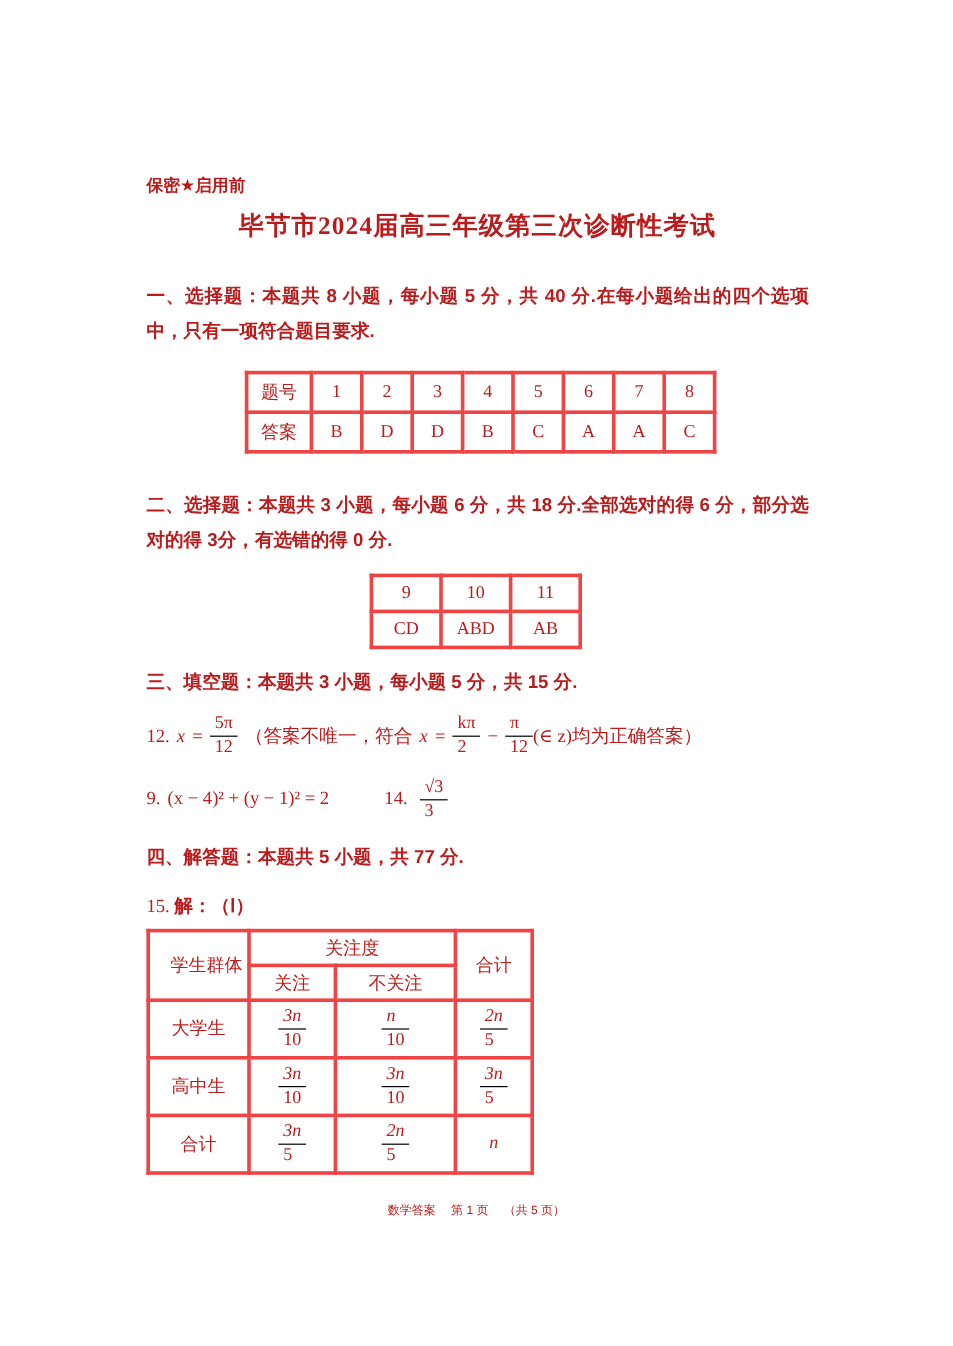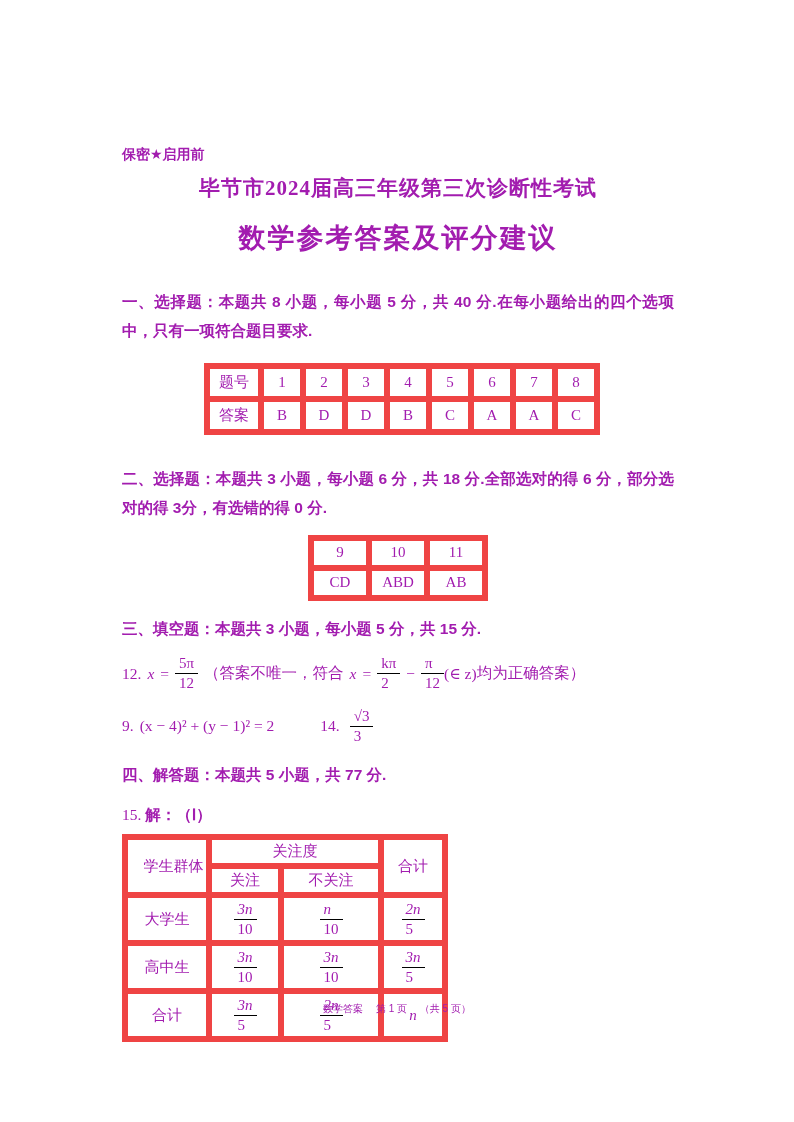--- a/index.html
+++ b/index.html
@@ -1,21 +1,21 @@
 <!DOCTYPE html>
 <html><head>
 <meta charset="utf-8">
 <style>
   * { margin:0; padding:0; box-sizing:border-box; }
   html,body { background:#ffffff; }
   .page {
     position:relative;
     width:794px; height:1122px;
     background:#ffffff;
-    color:#a21caf;
+    color:#b91c1c;
     font-family:"Liberation Serif","DejaVu Serif",serif;
     overflow:hidden;
     margin:0 auto;
   }
   .content { position:absolute; left:122px; top:146px; width:552px; }
 
   .security {
     font-family:"Liberation Sans","DejaVu Sans",sans-serif;
     font-weight:bold; font-size:14px;
   }
@@ -31,21 +31,21 @@
     font-family:"Liberation Sans","DejaVu Sans",sans-serif;
     font-weight:bold; font-size:15.5px; line-height:1.85;
     text-align:justify;
   }
   .mt-s1 { margin-top:32px; }
   .mt-s2 { margin-top:30px; }
   .mt-s3 { margin-top:14px; }
   .mt-s4 { margin-top:16px; }
 
   table { border-collapse:collapse; }
-  td { border:6px solid #ef4444; text-align:center; font-size:15px; vertical-align:middle; }
+  td { border:3px solid #ef4444; text-align:center; font-size:15px; vertical-align:middle; }
 
   .t1 { margin:18px 0 0 82px; }
   .t1 td { width:42px; height:33px; }
   .t1 td.lead { width:54px; }
 
   .t2 { margin:12px 0 0 186px; }
   .t2 td { width:58px; height:30px; }
 
   .t3 { margin-top:8px; }
   .t3 td { height:29px; }
@@ -77,21 +77,20 @@
 </style>
 </head>
 <body>
 
 <div class="page">
   <div class="content">
 
     <div class="security">保密★启用前</div>
 
     <div class="title">毕节市2024届高三年级第三次诊断性考试</div>
-    <div class="subtitle">数学参考答案及评分建议</div>
 
     <div class="section-heading mt-s1">一、选择题：本题共 8 小题，每小题 5 分，共 40 分.在每小题给出的四个选项中，只有一项符合题目要求.</div>
 
     <table class="t1">
       <tbody>
           <tr>
         <td class="lead">题号</td>
         <td>1</td>
         <td>2</td>
         <td>3</td>

